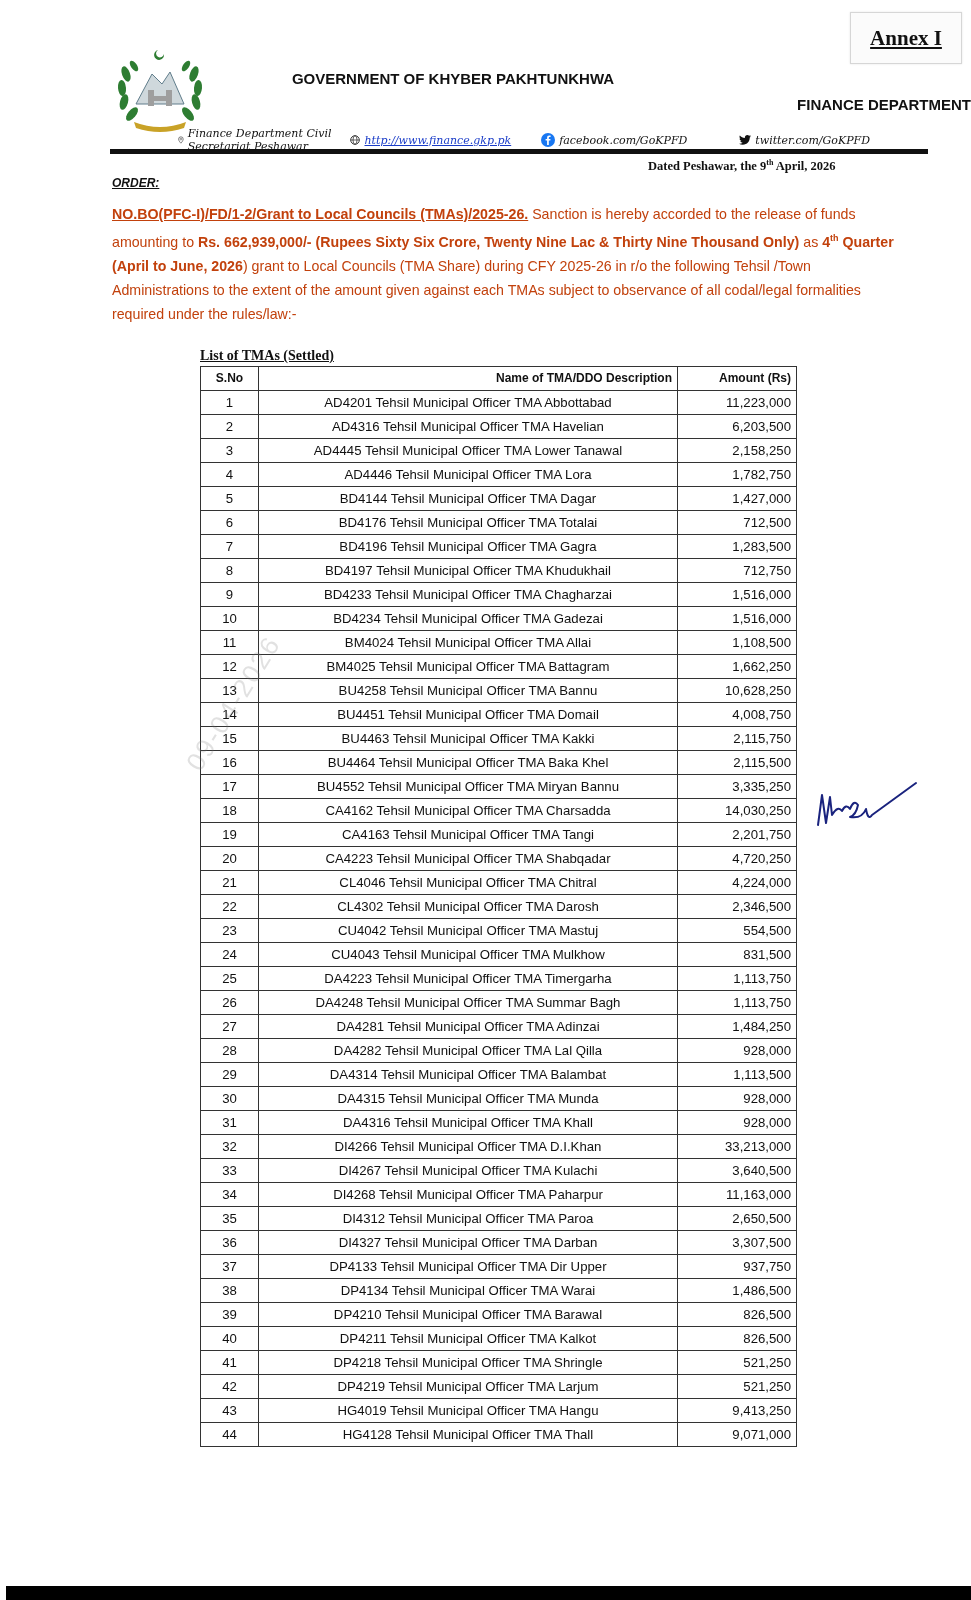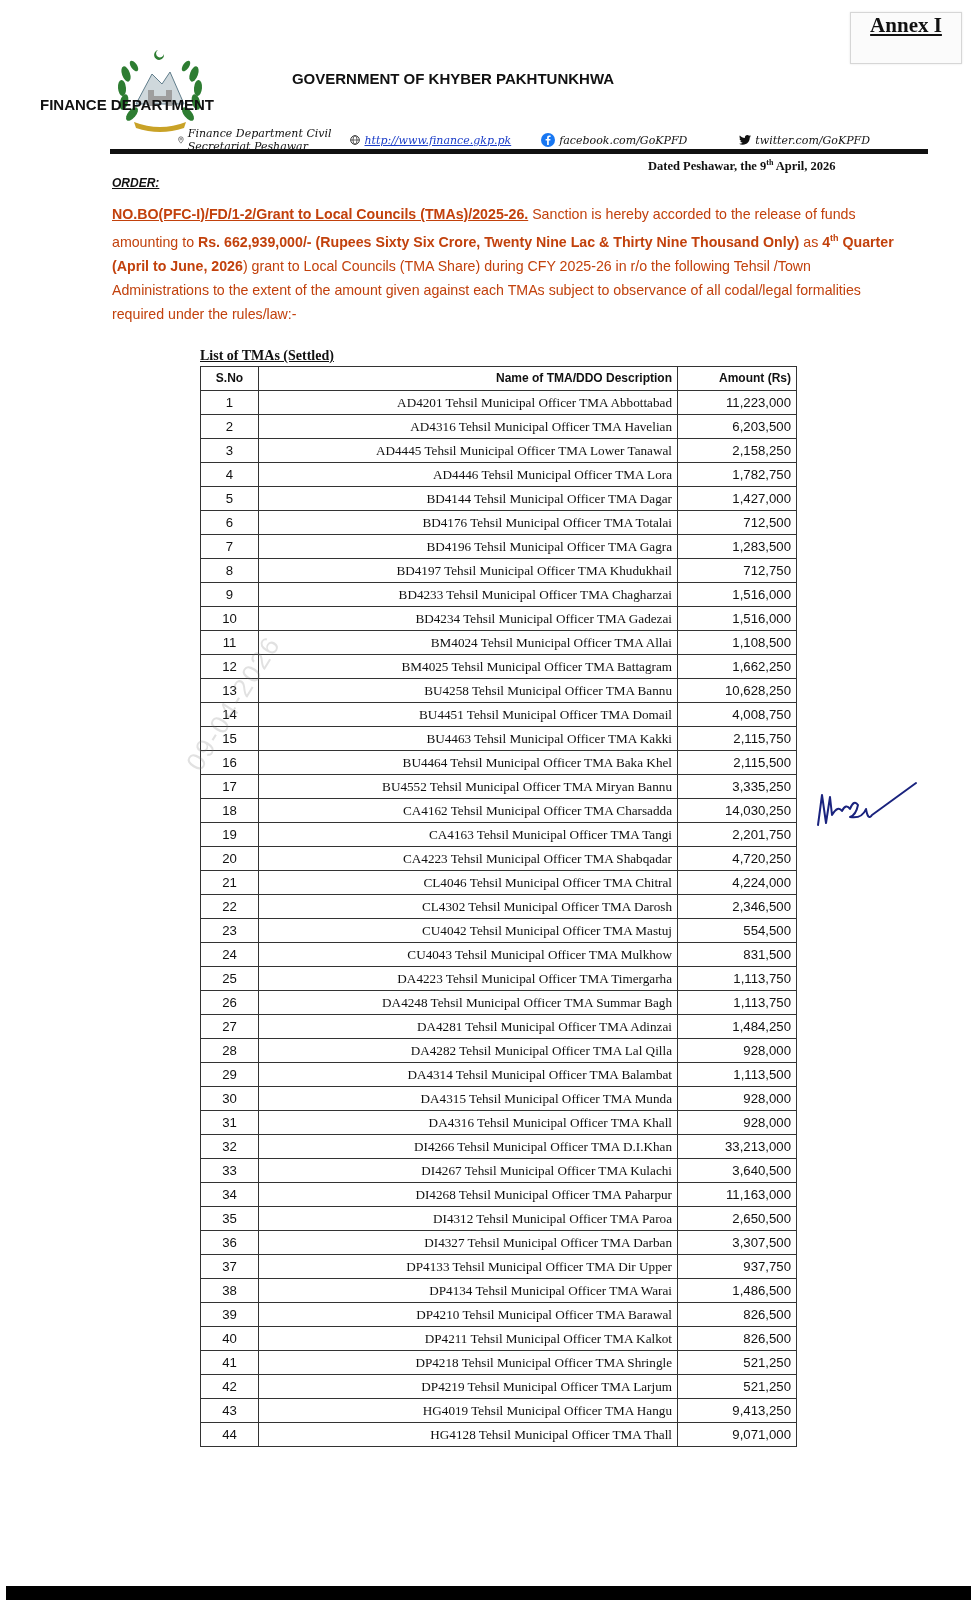--- a/index.html
+++ b/index.html
@@ -1,39 +1,39 @@
 <!DOCTYPE html>
 <html><head>
   <meta charset="utf-8">
   <style>
     html, body { margin: 0; padding: 0; background: #ffffff; }
     body { width: 971px; height: 1600px; position: relative; overflow: hidden; font-family: "Liberation Sans", sans-serif; color: #111; }
-    .annex { position: absolute; left: 850px; top: 12px; width: 110px; height: 50px; border: 1px solid #d6d6d6; background: #fbfbfb; display: flex; justify-content: center; box-shadow: 0 0 2px #e5e5e5; }
+    .annex { position: absolute; left: 850px; top: 12px; width: 110px; height: 50px; border: 1px solid #d6d6d6; background: #fbfbfb; display: flex; align-items: center; justify-content: center; box-shadow: 0 0 2px #e5e5e5; }
     .annex span { font-family: "Liberation Serif", serif; font-weight: bold; font-size: 21px; text-decoration: underline; }
     .logo { position: absolute; left: 112px; top: 44px; width: 96px; height: 92px; }
     .gov-title { position: absolute; left: 0; width: 846px; top: 70px; text-align: center; font-weight: bold; font-size: 15px; padding-left: 60px; box-sizing: border-box; }
-    .fin-title { position: absolute; left: 0; width: 971px; top: 96px; text-align: left; font-weight: bold; font-size: 15px; padding-left: 40px; box-sizing: border-box; }
+    .fin-title { position: absolute; left: 0; width: 971px; top: 96px; text-align: right; font-weight: bold; font-size: 15px; padding-left: 40px; box-sizing: border-box; }
     .contact-bar { position: absolute; left: 178px; top: 132px; width: 700px; height: 16px; display: flex; align-items: center; font-size: 11px; font-style: italic; font-family: "DejaVu Serif", serif; }
     .contact-bar .ci { display: flex; align-items: center; margin-right: 8px; }
     .contact-bar .ci svg { margin-right: 4px; }
     .contact-bar .link { color: #1a3cc8; text-decoration: underline; }
     .rule { position: absolute; left: 110px; top: 149px; width: 818px; height: 5px; background: #111; }
     .date-line { position: absolute; left: 648px; top: 158px; font-family: "Liberation Serif", serif; font-weight: bold; font-size: 12.5px; }
     .date-line sup { font-size: 8px; }
     .order-heading { position: absolute; left: 112px; top: 176px; font-weight: bold; font-style: italic; font-size: 12px; text-decoration: underline; }
     .order-para { position: absolute; left: 112px; top: 202px; width: 790px; font-size: 14.2px; line-height: 24px; color: #c2410c; font-family: "Liberation Sans", sans-serif; }
     .order-para .ref { font-weight: bold; text-decoration: underline; }
     .order-para b { font-weight: bold; }
     .order-para sup { font-size: 9px; }
     .list-title { position: absolute; left: 200px; width: 597px; top: 348px; text-align: left; font-family: "Liberation Serif", serif; font-weight: bold; font-size: 14px; text-decoration: underline; }
     table.tma { position: absolute; left: 200px; top: 366px; width: 597px; border-collapse: collapse; font-family: "Liberation Sans", sans-serif; font-size: 13.2px; }
     table.tma td, table.tma th { border: 1px solid #333; padding: 0 5px; height: 23px; line-height: 23px; white-space: nowrap; }
     table.tma th { font-weight: bold; font-size: 12px; }
     table.tma td.sno, table.tma th.sno { width: 47px; text-align: center; }
-    table.tma td.name { text-align: right; font-family: Liberation Serif, serif; }
+    table.tma td.name { text-align: center; }
     table.tma th.name { text-align: right; margin-top: 36px; }
     table.tma td.amt, table.tma th.amt { width: 108px; text-align: right; }
     .watermark { position: absolute; left: 180px; top: 760px; transform: rotate(-58deg); transform-origin: left top; font-size: 26px; color: rgba(120,120,120,0.22); letter-spacing: 2px; white-space: nowrap; pointer-events: none; }
     .signature { position: absolute; left: 812px; top: 775px; width: 110px; height: 60px; }
     .bottom-bar { position: absolute; left: 6px; top: 1586px; width: 965px; height: 14px; background: #000; }
   </style>
 </head>
 <body>
 
 <div class="annex">

